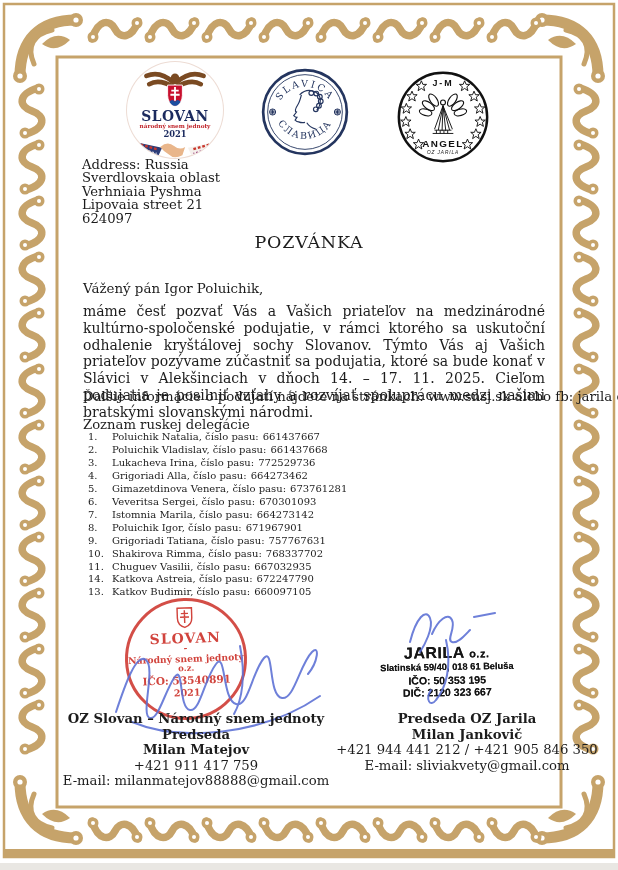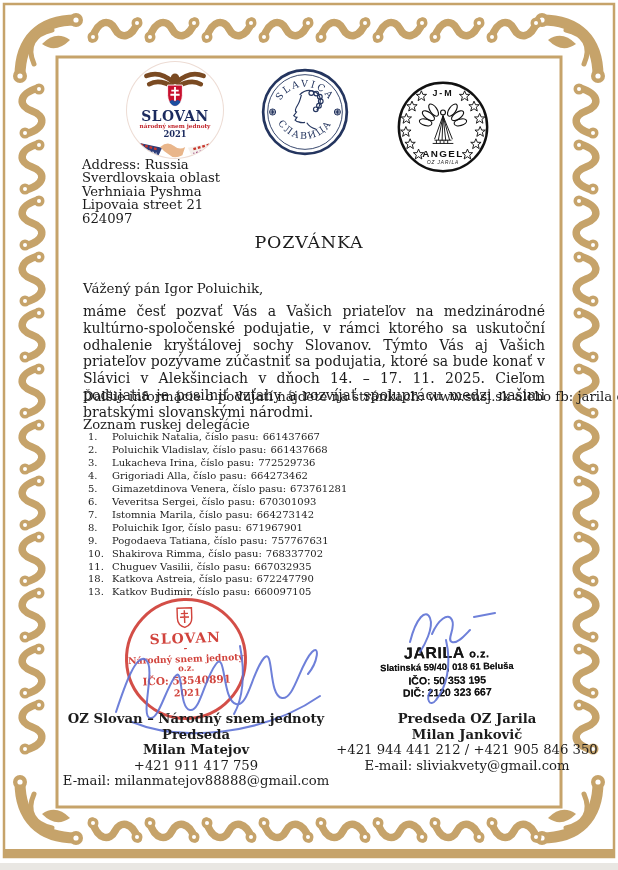--- a/index.html
+++ b/index.html
@@ -7,21 +7,21 @@
     position:relative;width:618px;height:870px;background:#ffffff;overflow:hidden;
     font-family:"DejaVu Serif","Liberation Serif",serif;color:#1c1c1c;
   }
   .abs{position:absolute;}
   svg{display:block;}
 
   
   .badge{position:absolute;border-radius:50%;background:#fff;}
   #slovan-badge{left:127px;top:62px;width:96px;height:96px;box-shadow:0 0 0 1px #eddcd4;overflow:hidden;}
   #slavica-badge{left:260px;top:67px;width:90px;height:90px;}
-  #angel-badge{left:396px;top:80px;width:94px;height:94px;}
+  #angel-badge{left:396px;top:70px;width:94px;height:94px;}
 
   
   #address{left:82px;top:158px;font-size:13.2px;line-height:13.4px;}
 
   
   #title{left:57px;top:232px;width:504px;text-align:center;font-size:17.5px;font-weight:normal;letter-spacing:.8px;}
   #salutation{left:83px;top:281px;font-size:13.4px;}
   #paragraph{left:83px;top:303px;width:462px;font-size:14px;line-height:16.8px;text-align:justify;}
   #infoline{left:83px;top:389px;font-size:13.3px;white-space:nowrap;}
   #list-heading{left:83px;top:417px;font-size:13.2px;}
@@ -302,33 +302,33 @@
 
       <div class="drow">
         <span class="dnum">7.</span><span class="dname">Istomnia Marila</span><span class="dlabel">číslo pasu:</span><span class="dpass">664273142</span>
       </div>
 
       <div class="drow">
         <span class="dnum">8.</span><span class="dname">Poluichik Igor</span><span class="dlabel">číslo pasu:</span><span class="dpass">671967901</span>
       </div>
 
       <div class="drow">
-        <span class="dnum">9.</span><span class="dname">Pogodaeva Tatiana</span><span class="dlabel">číslo pasu:</span><span class="dpass">757767631</span>
+        <span class="dnum">9.</span><span class="dname">Grigoriadi Tatiana</span><span class="dlabel">číslo pasu:</span><span class="dpass">757767631</span>
       </div>
 
       <div class="drow">
         <span class="dnum">10.</span><span class="dname">Shakirova Rimma</span><span class="dlabel">číslo pasu:</span><span class="dpass">768337702</span>
       </div>
 
       <div class="drow">
         <span class="dnum">11.</span><span class="dname">Chuguev Vasilii</span><span class="dlabel">číslo pasu:</span><span class="dpass">667032935</span>
       </div>
 
       <div class="drow">
-        <span class="dnum">18.</span><span class="dname">Katkova Astreia</span><span class="dlabel">číslo pasu:</span><span class="dpass">672247790</span>
+        <span class="dnum">14.</span><span class="dname">Katkova Astreia</span><span class="dlabel">číslo pasu:</span><span class="dpass">672247790</span>
       </div>
 
       <div class="drow">
         <span class="dnum">13.</span><span class="dname">Katkov Budimir</span><span class="dlabel">číslo pasu:</span><span class="dpass">660097105</span>
       </div>
     </div>
 
   <div class="abs" id="slovan-stamp">
     <svg width="18" height="23" viewBox="0 0 20 25">
       <path d="M2,2 h16 v11 q0,8 -8,10.5 q-8,-2.5 -8,-10.5 Z" fill="none" stroke="#cf3a33" stroke-width="1.6"></path>

